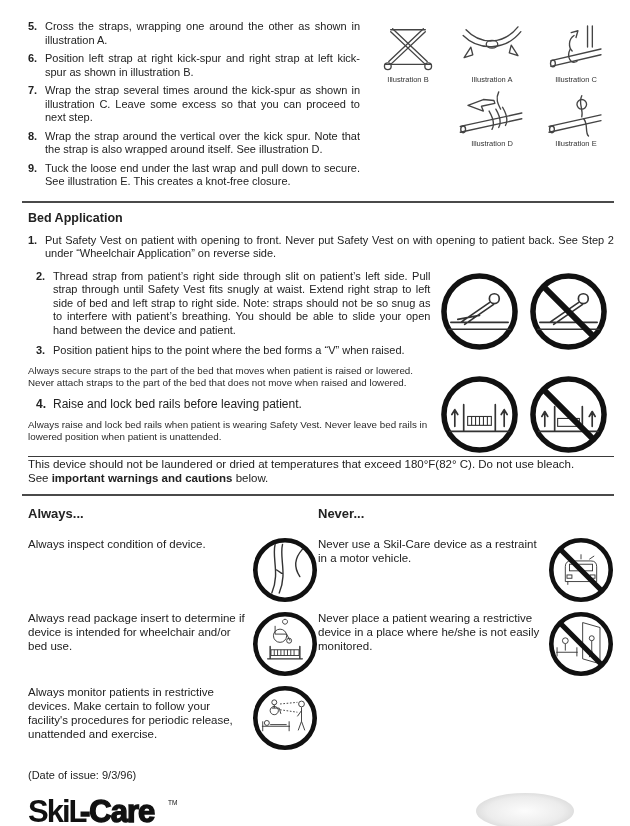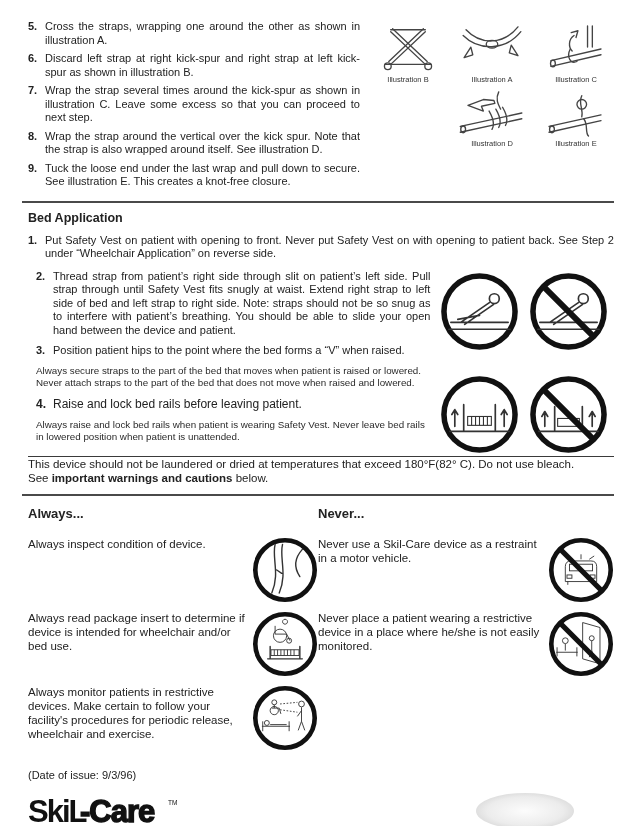--- a/index.html
+++ b/index.html
@@ -25,21 +25,21 @@
   .rule-thin  { border:none; border-top:1.3px solid #3a3a3a; margin:2px 0 0 0; }
 
   
   .sec-heading { font-size:12.5px; font-weight:bold; margin:8px 0 9px 0; }
   .bed-flex { display:flex; }
   .bed-left { width:418px; padding-right:10px; }
   .bed-step { display:flex; margin:0 0 7px 8px; }
   .bed-step .step-num { width:17px; }
   .bed-step .step-text { font-size:11px; line-height:13.5px; text-align:justify; }
   .bed-step1 { margin-left:0; margin-bottom:9px; }
-  .bed-note { font-size:9.8px; line-height:12px; margin:2px 0 8px 8px; color:#2a2a2a; }
+  .bed-note { font-size:9.8px; line-height:12px; margin:2px 0 8px 0; color:#2a2a2a; }
   .bed-step4 .step-text, .bed-step4 .step-num { font-size:12px; line-height:15px; }
   .bed-icons { width:176px; display:grid; grid-template-columns:79px 79px; column-gap:10px; row-gap:24px; padding-top:2px; }
   .cicon { display:block; }
   .ring { fill:none; stroke:#111; stroke-width:5.6; }
   .ico { fill:none; stroke:#333; stroke-width:1.7; stroke-linecap:round; stroke-linejoin:round; }
   .ico-thin { fill:none; stroke:#333; stroke-width:1.1; }
   .slash { stroke:#111; stroke-width:6; stroke-linecap:butt; }
 
   
   .laundering-head { margin:6px 0 8px 4px; }
@@ -72,21 +72,21 @@
 <div class="page">
 
   <div class="top-section">
     <div class="steps-col">
       <div class="step">
         <span class="step-num">5.</span>
         <span class="step-text">Cross the straps, wrapping one around the other as shown in illustration A.</span>
       </div>
       <div class="step">
         <span class="step-num">6.</span>
-        <span class="step-text">Discard left strap at right kick-spur and right strap at left kick-spur as shown in illustration B.</span>
+        <span class="step-text">Position left strap at right kick-spur and right strap at left kick-spur as shown in illustration B.</span>
       </div>
       <div class="step">
         <span class="step-num">7.</span>
         <span class="step-text">Wrap the strap several times around the kick-spur as shown in illustration C. Leave some excess so that you can proceed to next step.</span>
       </div>
       <div class="step">
         <span class="step-num">8.</span>
         <span class="step-text">Wrap the strap around the vertical over the kick spur. Note that the strap is also wrapped around itself. See illustration D.</span>
       </div>
       <div class="step">
@@ -235,21 +235,21 @@
           <circle class="ico-thin" cx="34" cy="30" r="8"></circle>
           <circle class="ico-thin" cx="45" cy="36" r="3"></circle>
           <path class="ico-thin" d="M28 18 V28 H42 L46 36 M40 16 a3 3 0 1 1 0.1 0"></path>
           <rect class="ico-thin" x="23" y="47" width="34" height="7"></rect>
           <path class="ico-thin" d="M27 47 v7 M31 47 v7 M35 47 v7 M39 47 v7 M43 47 v7 M47 47 v7 M51 47 v7"></path>
           <path class="ico" d="M22 43 V57 M58 43 V57 M19 58 H61"></path>
         </svg>
       </div>
 
       <div class="an-row">
-        <div class="an-text">Always monitor patients in restrictive devices. Make certain to follow your facility's procedures for periodic release, wheelchair and exercise.</div>
+        <div class="an-text">Always monitor patients in restrictive devices. Make certain to follow your facility's procedures for periodic release, unattended and exercise.</div>
         <svg class="an-icon" width="66" height="66" viewBox="0 0 80 80">
           <circle class="ring" cx="40" cy="40" r="36"></circle>
           <path class="ico-thin" d="M12 50 H46 M13 44 V56 M45 44 V56 M22 48 L42 48"></path>
           <circle class="ico-thin" cx="18" cy="46" r="3"></circle>
           <circle class="ico-thin" cx="27" cy="31" r="5"></circle>
           <circle class="ico-thin" cx="27" cy="21" r="3"></circle>
           <path class="ico-thin" d="M27 24 V28 M24 28 H33 L35 35"></path>
           <circle class="ico-thin" cx="60" cy="23" r="3.5"></circle>
           <path class="ico-thin" d="M60 27 V44 M60 44 L56 55 M60 44 L64 55 M60 31 L55 38"></path>
           <path class="ico-thin" stroke-dasharray="2 2" d="M34 23 L55 21 M34 30 L55 33"></path>

